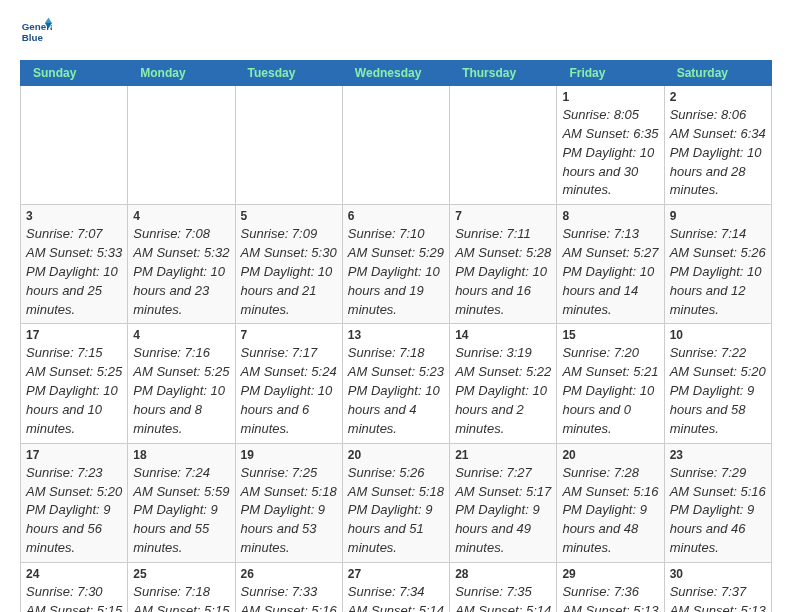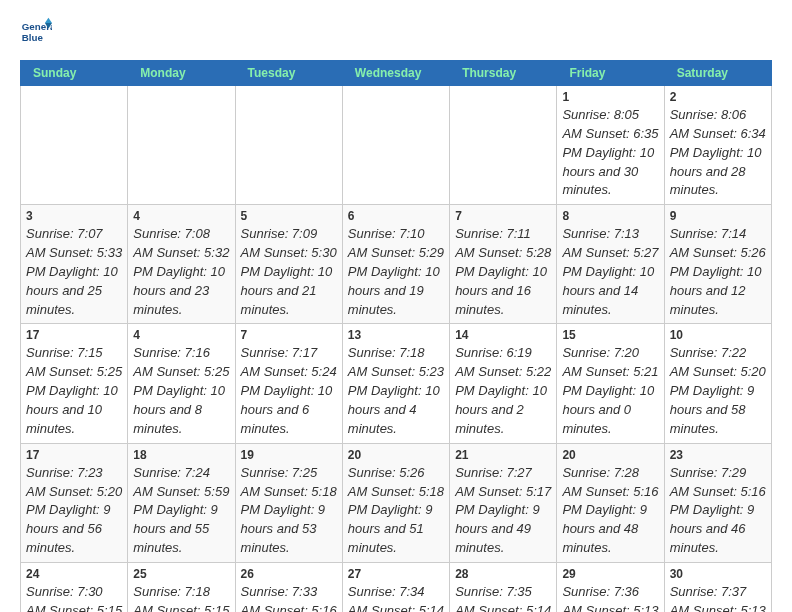--- a/index.html
+++ b/index.html
@@ -218,21 +218,21 @@
           </td>
           <td>
             <span class="day-num">13</span>
             <div class="day-info">Sunrise: 7:18 AM
 Sunset: 5:23 PM
 Daylight: 10 hours
 and 4 minutes.</div>
           </td>
           <td>
             <span class="day-num">14</span>
-            <div class="day-info">Sunrise: 6:19 AM
+            <div class="day-info">Sunrise: 3:19 AM
 Sunset: 5:22 PM
 Daylight: 10 hours
 and 2 minutes.</div>
           </td>
           <td>
             <span class="day-num">15</span>
             <div class="day-info">Sunrise: 7:20 AM
 Sunset: 5:21 PM
 Daylight: 10 hours
 and 0 minutes.</div>

